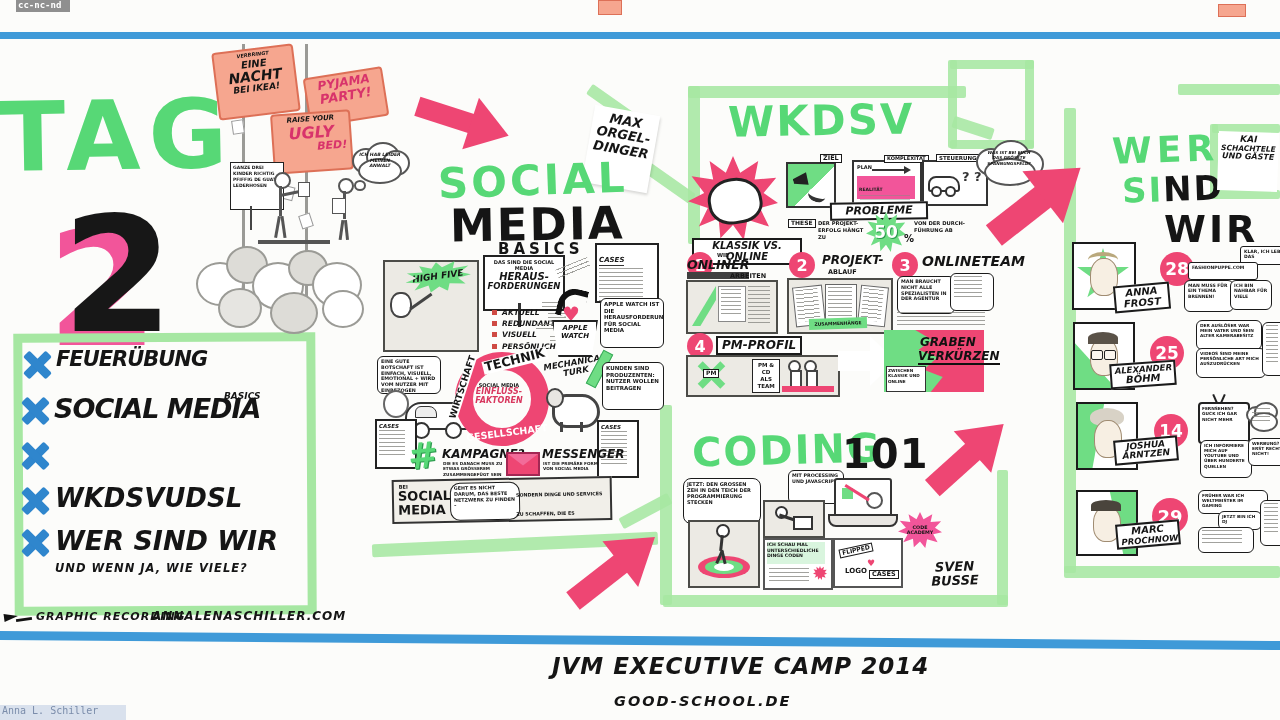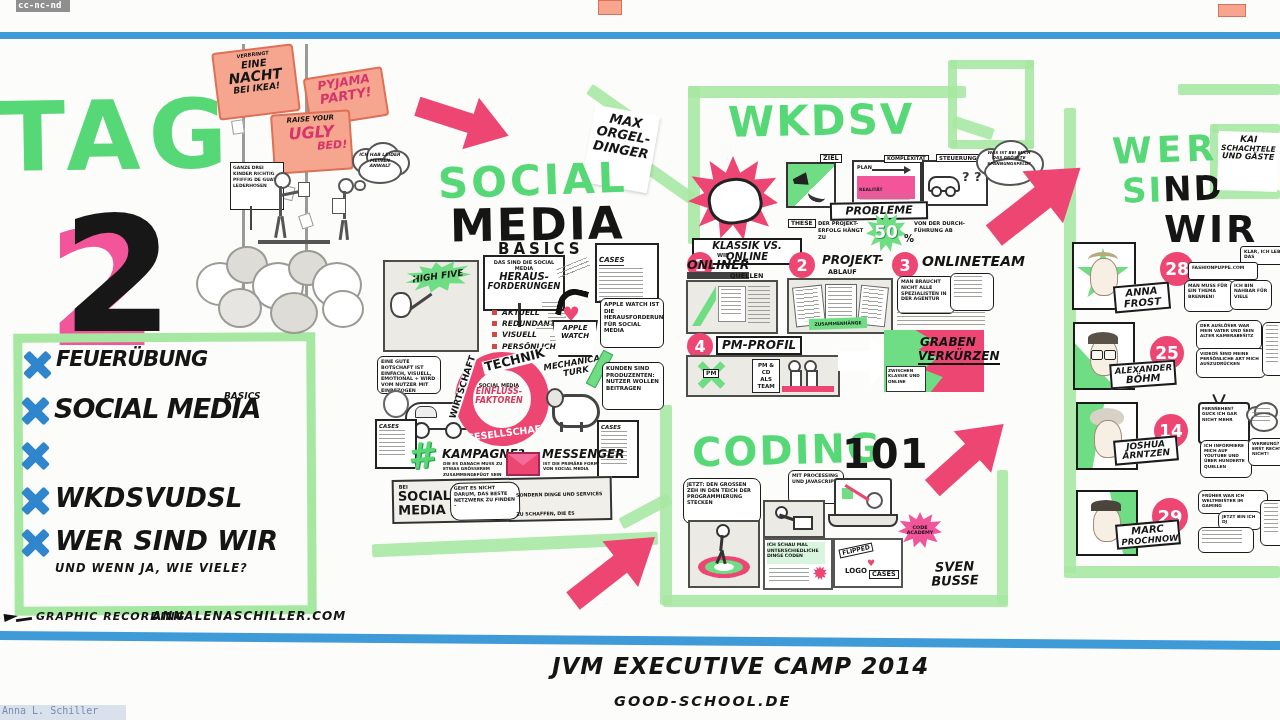--- a/index.html
+++ b/index.html
@@ -339,21 +339,21 @@
     <div class="cloudc" style="left:0;top:8px;width:26px;height:24px;border-color:#555;"></div>
     <div class="cloudc" style="left:16px;top:0;width:34px;height:28px;border-color:#555;"></div>
     <div class="cloudc" style="left:38px;top:10px;width:26px;height:24px;border-color:#555;"></div>
     <div class="cloudc" style="left:8px;top:18px;width:48px;height:24px;border-color:#555;"></div>
     <div class="abs" style="left:8px;top:10px;width:50px;font-size:4.2px;font-weight:bold;font-style:italic;text-align:center;line-height:1.25;">WAS IST BEI EUCH DAS GRÖSSTE SPANNUNGSFELD?</div>
   </div>
 
   <div class="ncirc" style="left:687px;top:252px;">1</div>
   <div class="abs" style="left:717px;top:252px;font-size:5.5px;font-weight:bold;">WIE</div>
   <div class="abs hand" style="left:687px;top:258px;font-size:12.5px;border-bottom:7px solid #404040;">ONLINER</div>
-  <div class="abs" style="left:730px;top:272px;font-size:6.5px;font-weight:bold;">QUELLEN</div>
+  <div class="abs" style="left:730px;top:272px;font-size:6.5px;font-weight:bold;">ARBEITEN</div>
   <div class="graybox" style="left:686px;top:280px;width:88px;height:50px;">
     <div class="abs" style="left:4px;top:4px;width:24px;height:40px;background:#6fdd84;clip-path:polygon(0 100%,100% 0,100% 35%,35% 100%);"></div>
     <div class="abs" style="left:30px;top:4px;width:26px;height:34px;background:#fff;border:1px solid #888;">
         <div class="sc" style="width:20px;height:28px;margin:2px;"></div>
       </div>
     <div class="abs" style="left:60px;top:4px;width:24px;height:40px;">
         <div class="sc" style="width:22px;height:38px;"></div>
       </div>
   </div>
   <div class="ncirc" style="left:789px;top:252px;">2</div>

